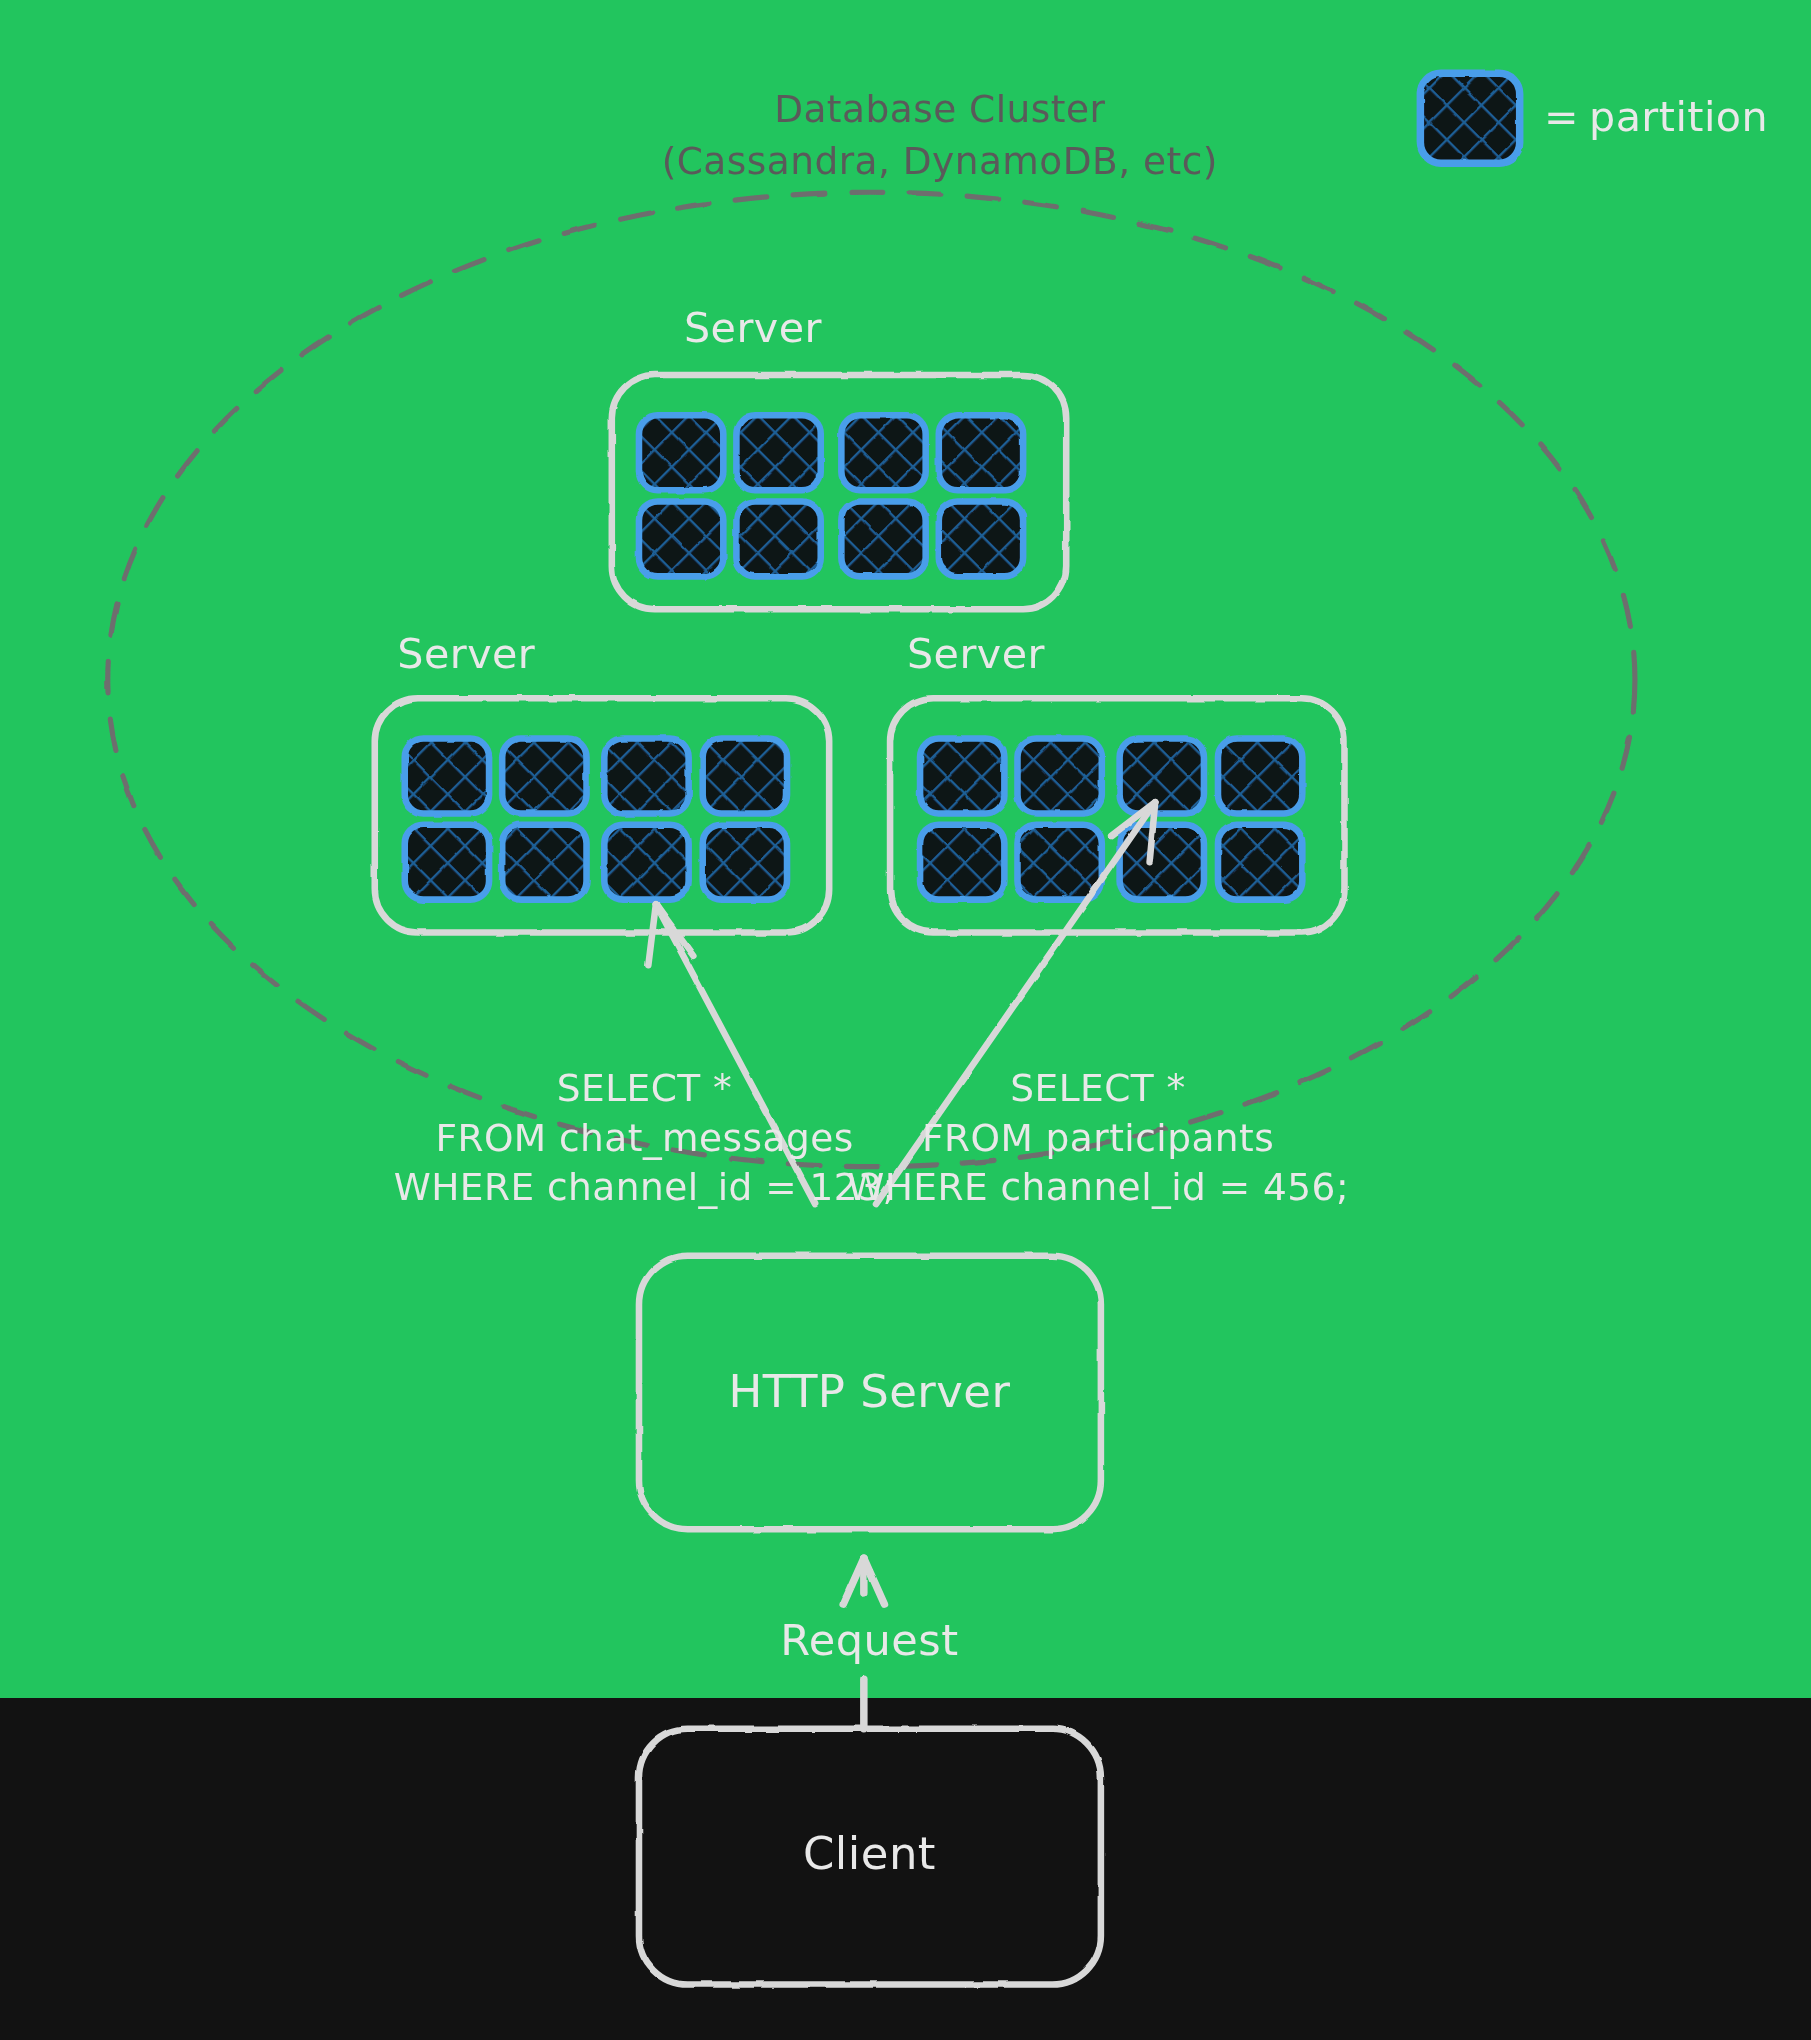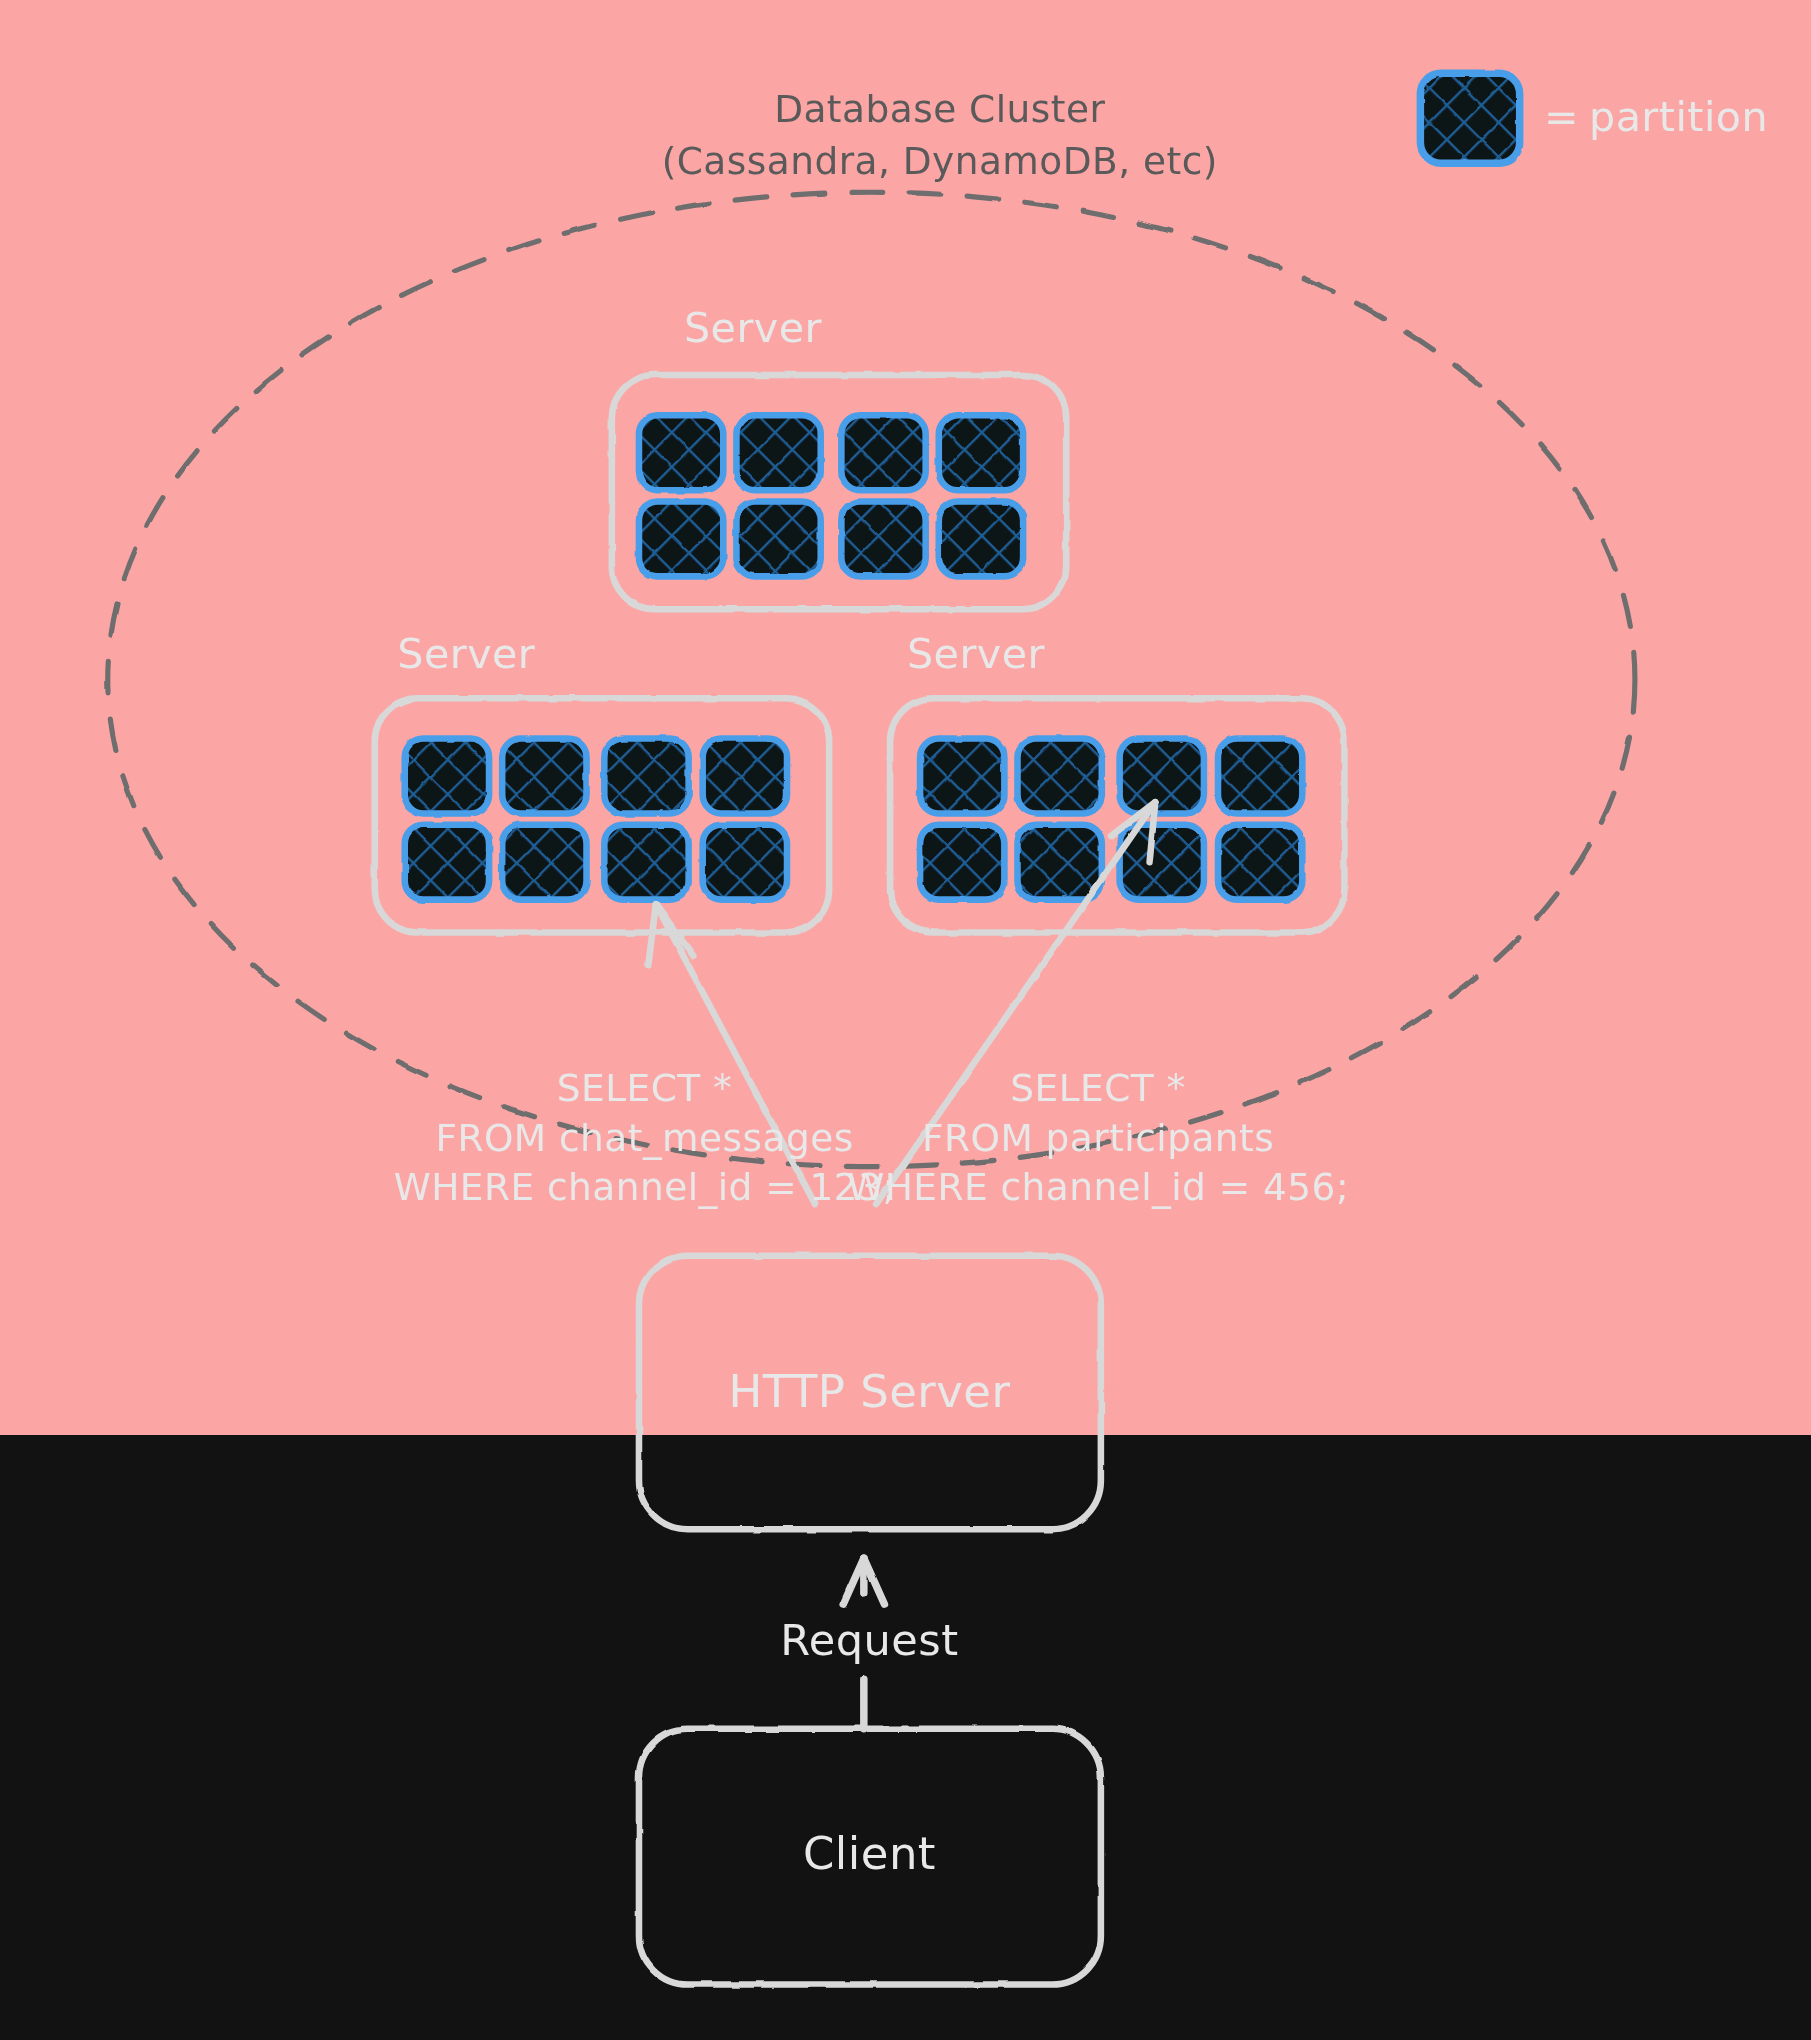--- a/index.html
+++ b/index.html
@@ -9,22 +9,22 @@
   }
   body {
     width: 1812px;
     height: 2041px;
     overflow: hidden;
     font-family: "DejaVu Sans", sans-serif;
   }
   #stage {
     position: relative;
     width: 1812px;
-    height: 1435px;
-    background: #fca5a5;
+    height: 1698px;
+    background: #22c55e;
   }
   #stage > svg {
     position: absolute;
     top: 0;
     left: 0;
   }
   .hand-text {
     font-family: "DejaVu Sans", sans-serif;
     fill: #e8e8e8;
     font-weight: 400;

